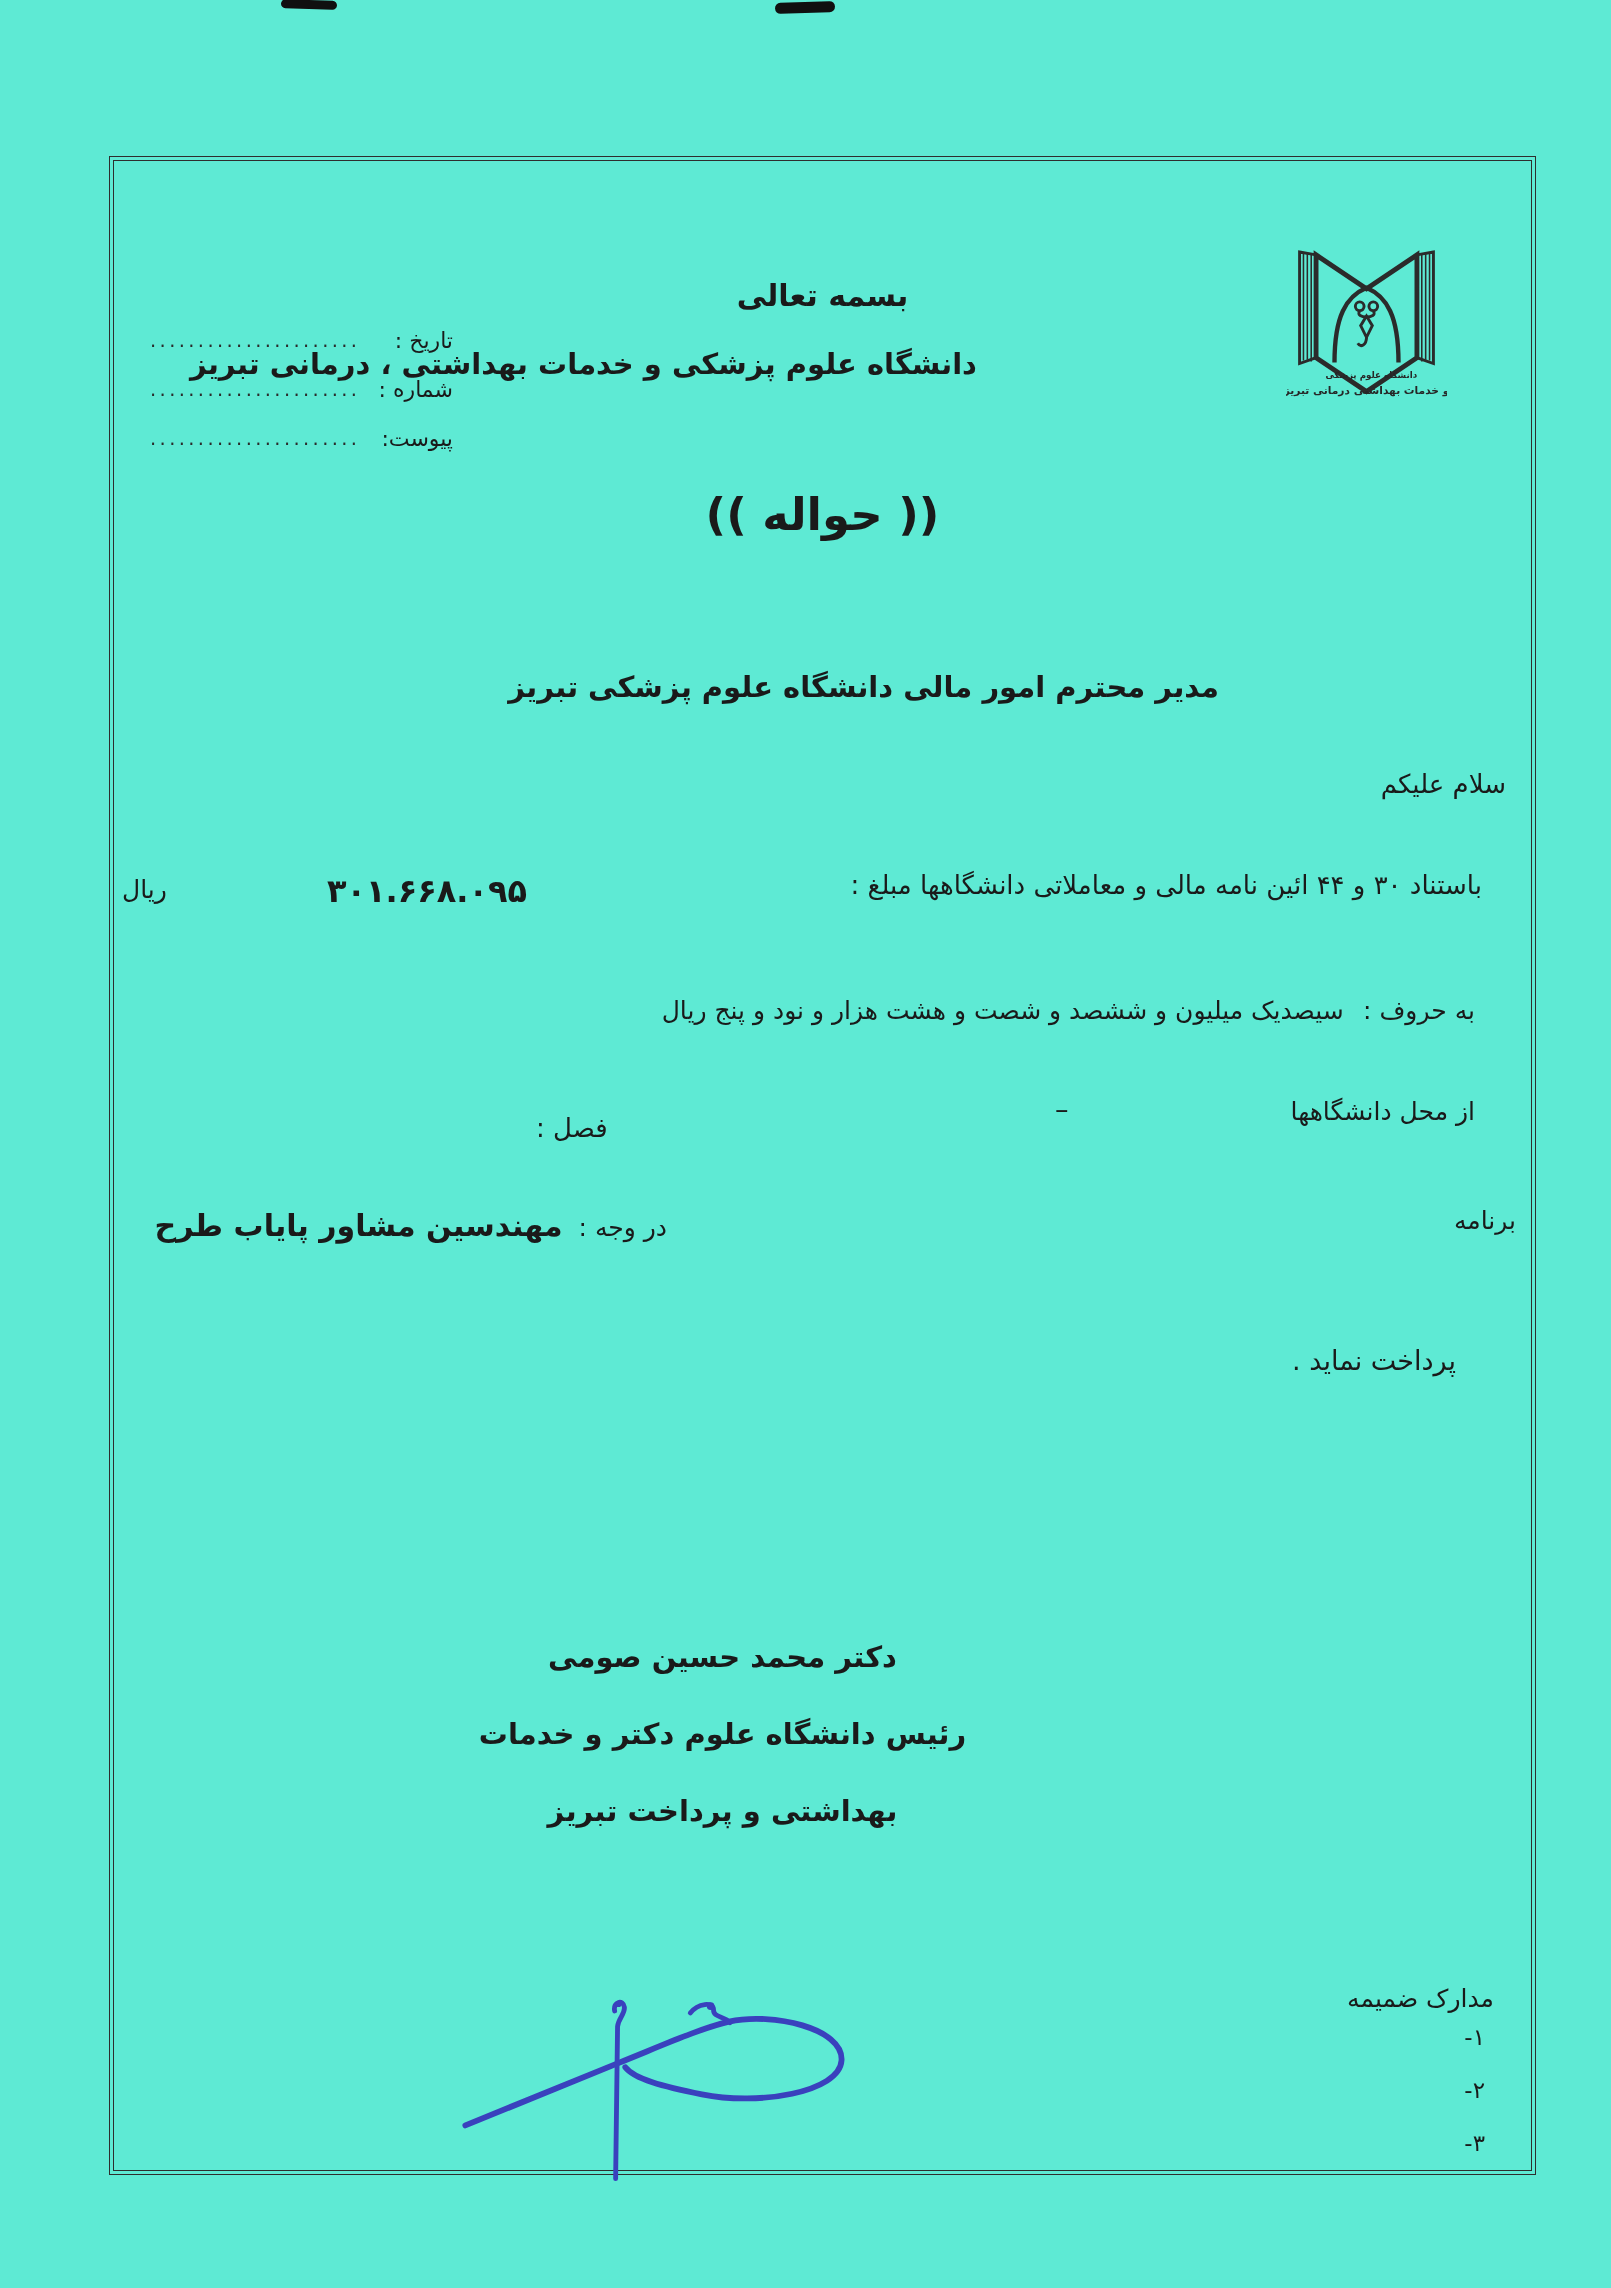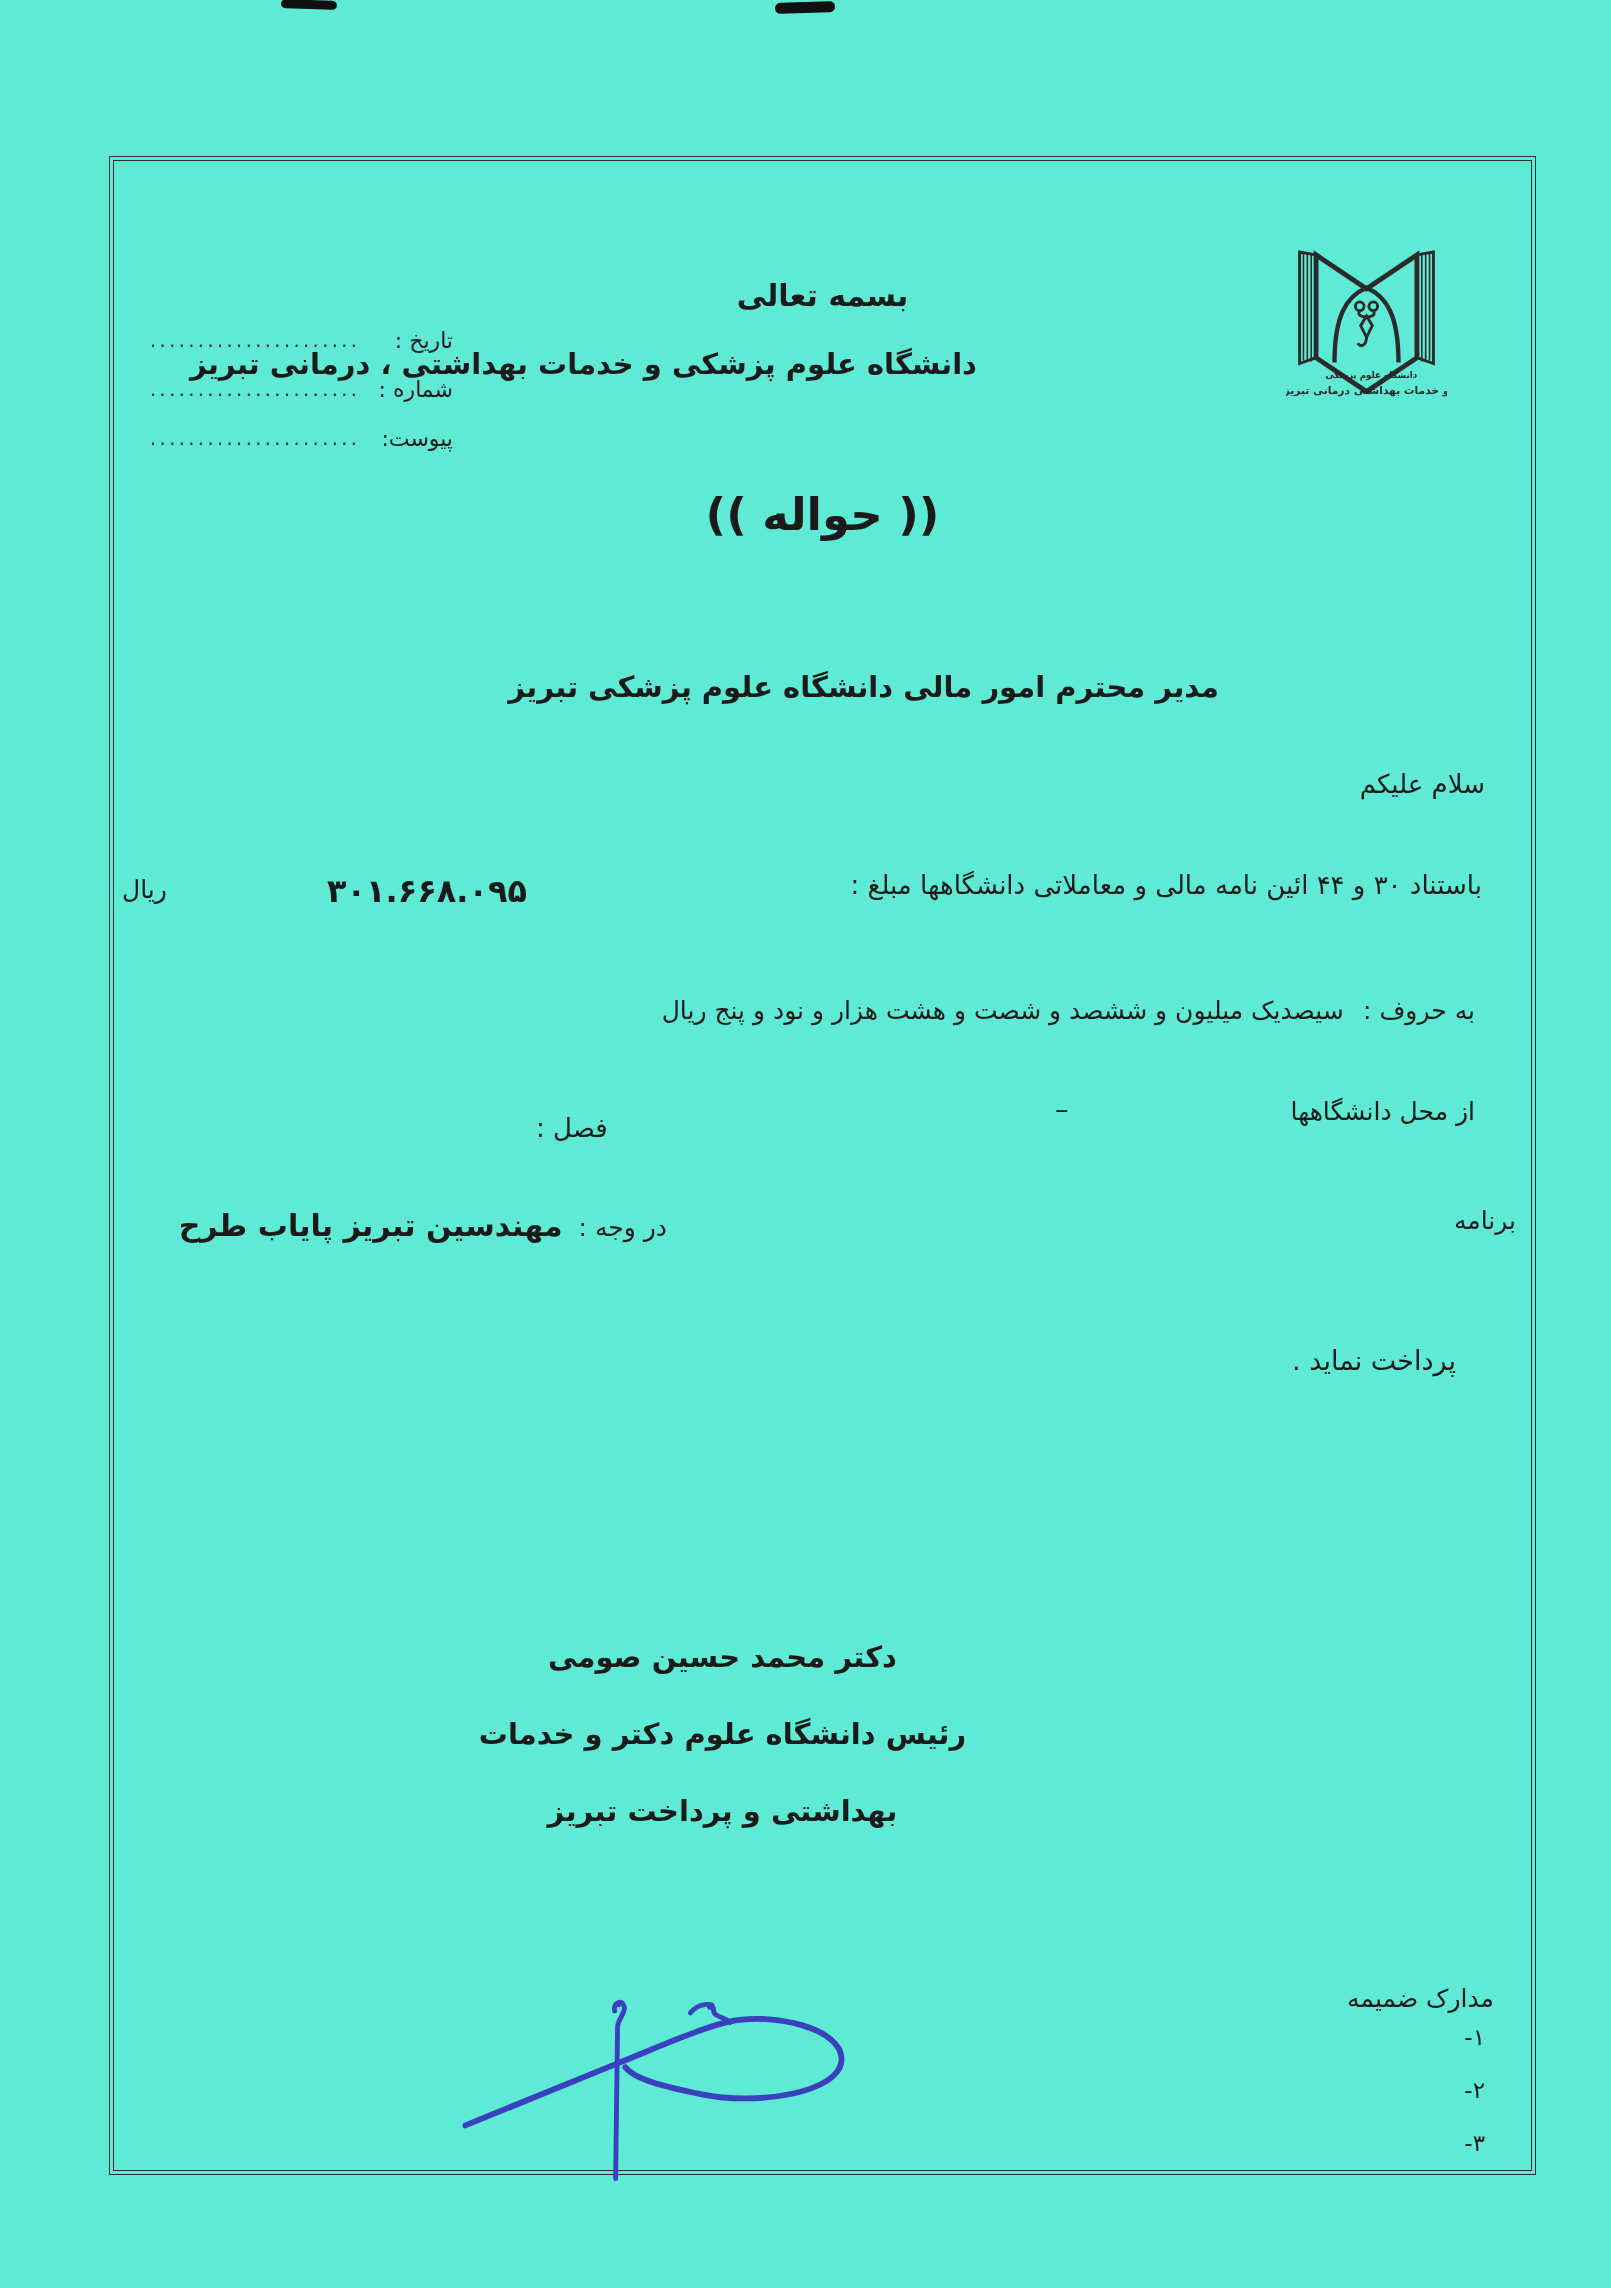--- a/index.html
+++ b/index.html
@@ -30,21 +30,21 @@
 
   [data-name="meta-fields"] { position:absolute; right:1158px; top:316px; width:303px; z-index:2; }
   .meta-row { display:flex; align-items:center; height:49px; }
   .meta-label { font-size:22px; margin-left:9.7px; min-width:82px; text-align:right; }
   .meta-dots  { font-size:19.4px; letter-spacing:3.4px; color:#2a2a2a; width:212px; overflow:hidden; white-space:nowrap; direction:ltr; }
 
   [data-name="university-logo"] { position:absolute; left:1287px; top:248px; width:161px; height:167px; z-index:2; }
 
   [data-name="doc-title"]   { left:110px; top:488px; width:1427px; text-align:center; font-size:45px; font-weight:bold; letter-spacing:1.9px; z-index:2; }
   [data-name="addressee"]   { right:392px; top:670px; font-size:29px; font-weight:bold; z-index:2; }
-  [data-name="salutation"]  { right:126px; top:769px; font-size:26px; z-index:2; }
+  [data-name="salutation"]  { right:105px; top:769px; font-size:26px; z-index:2; }
   [data-name="reference-line"] { right:129px; top:870px; font-size:26px; z-index:2; }
 
   [data-name="amount-digits"] { left:328px; top:872px; font-size:32px; font-weight:bold; letter-spacing:1px; z-index:2; }
   [data-name="currency-rial"] { left:123px; top:875px; font-size:25px; z-index:2; }
 
   [data-name="amount-in-words-line"] { right:136px; top:996px; font-size:25px; z-index:2; }
   [data-name="in-words-label"] { margin-left:19.4px; }
 
   [data-name="credit-source-label"] { right:136px; top:1097px; font-size:25px; z-index:2; }
   [data-name="credit-source-value"] { left:1056px; top:1093px; font-size:27px; z-index:2; }
@@ -134,21 +134,21 @@
     <span data-name="in-words-label">به حروف :</span><span data-name="in-words-value">سیصدیک میلیون و ششصد و شصت و هشت هزار و نود و پنج ریال</span>
   </div>
 
   <div class="abs" data-name="credit-source-label">از محل دانشگاهها</div>
   <div class="abs" data-name="credit-source-value">–</div>
   <div class="abs" data-name="chapter-label">فصل :</div>
 
   <div class="abs" data-name="program-label">برنامه</div>
   <div class="abs" data-name="pay-to-line">
     <span data-name="pay-to-label">در وجه :</span>&nbsp;
-    <span data-name="pay-to-value">مهندسین تبریز پایاب طرح</span>
+    <span data-name="pay-to-value">مهندسین مشاور پایاب طرح</span>
   </div>
   <div class="abs" data-name="pay-instruction">پرداخت نماید .</div>
 
   <div data-name="signature-block">
     <div class="sig-line" data-name="signer-name">دکتر محمد حسین صومی</div>
     <div class="sig-line" data-name="signer-title-line1">رئیس دانشگاه علوم دکتر و خدمات</div>
     <div class="sig-line" data-name="signer-title-line2">بهداشتی و پرداخت تبریز</div>
   </div>
 
   <div class="abs" data-name="attachments-header">مدارک ضمیمه</div>

